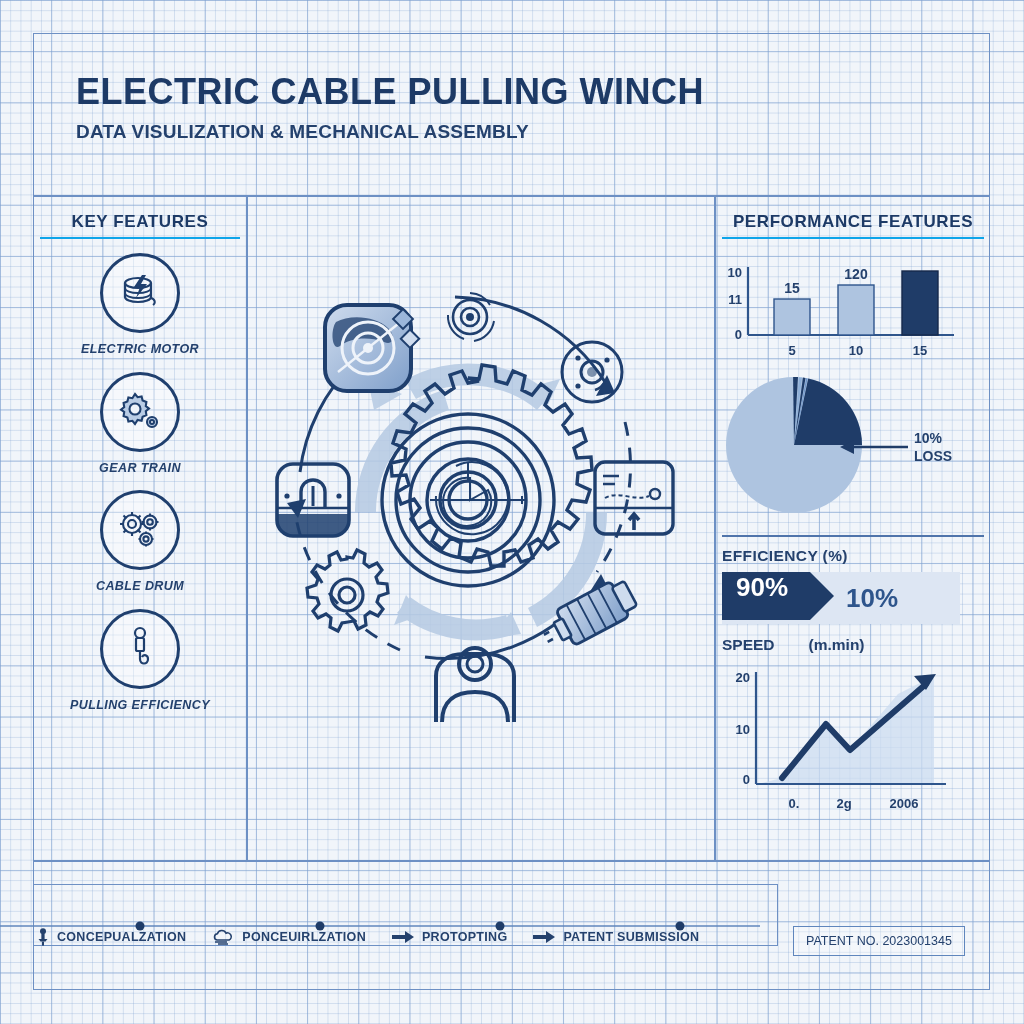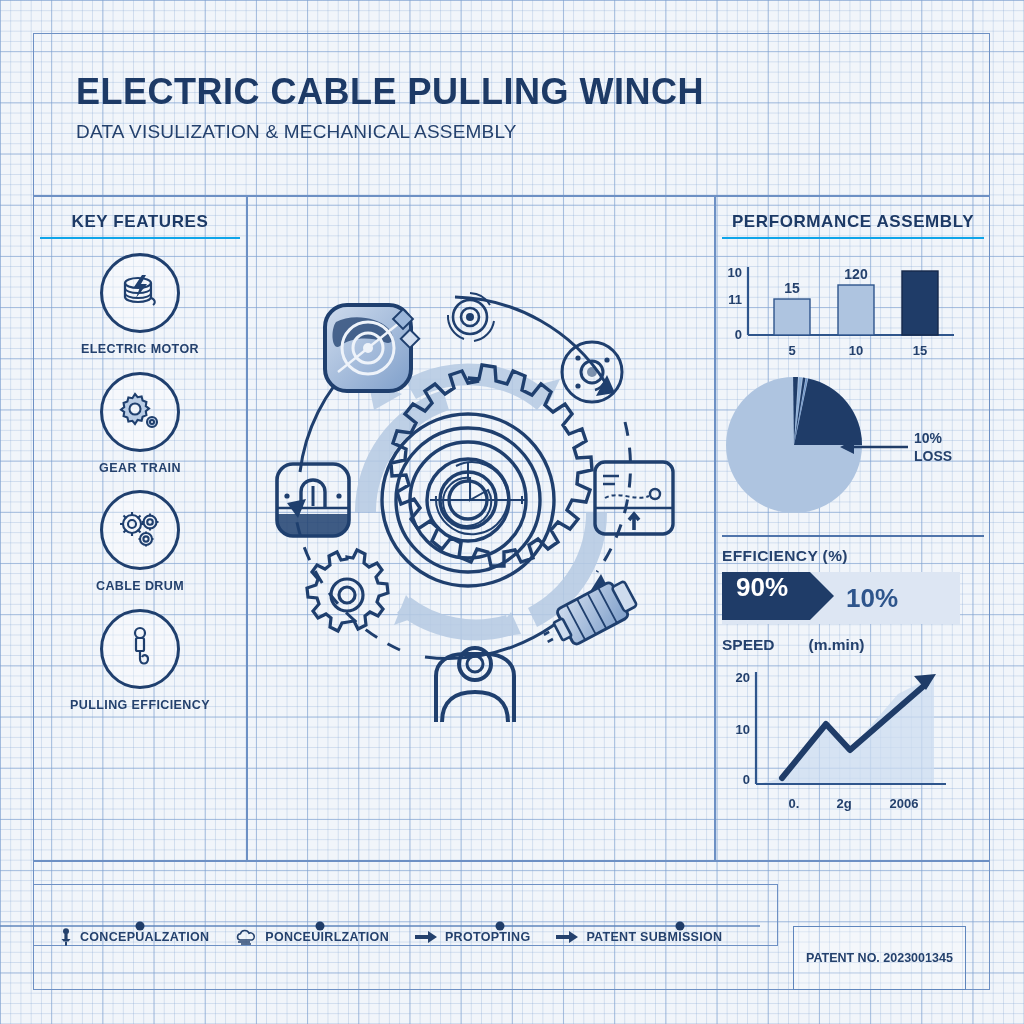--- a/index.html
+++ b/index.html
@@ -20,21 +20,21 @@
     position:absolute;left:33px;top:33px;width:957px;height:957px;
     border:1.5px solid #6d90c4;box-sizing:border-box;
   }
   
   .header{position:absolute;left:76px;top:72px;width:900px;}
   .title{
     font-size:36px;font-weight:bold;letter-spacing:.5px;color:#1d3a66;
     line-height:1.1;white-space:nowrap;
   }
   .subtitle{
-    font-size:19px;font-weight:normal;color:#24416d;margin-top:9px;letter-spacing:.2px;
+    font-size:19px;font-weight:bold;color:#24416d;margin-top:9px;letter-spacing:.2px;
   }
   .hrule{position:absolute;left:33px;top:195px;width:957px;height:1.5px;background:#6d90c4;}
   .vrule-left{position:absolute;left:246px;top:195px;width:1.5px;height:665px;background:#6d90c4;}
   .vrule-right{position:absolute;left:714px;top:195px;width:1.5px;height:665px;background:#6d90c4;}
   .hrule-bottom{position:absolute;left:33px;top:860px;width:957px;height:1.5px;background:#6d90c4;}
 
   
   .panel-head{
     font-size:17px;font-weight:bold;letter-spacing:.6px;color:#1d3a66;
     text-align:center;padding-bottom:5px;border-bottom:2px solid #0ea5e9;
@@ -42,20 +42,21 @@
   .sidebar{position:absolute;left:40px;top:212px;width:200px;}
   .feature{margin-top:14px;text-align:center;}
   .fcircle{
     width:74px;height:74px;border-radius:50%;border:3.5px solid #1f3f6e;
     margin:0 auto;display:flex;align-items:center;justify-content:center;
     background:rgba(255,255,255,.35);
   }
   .flabel{
     font-size:12.5px;font-weight:bold;letter-spacing:.4px;margin-top:9px;color:#24416d;
     line-height:1.25;
+    font-style:italic;
   }
   
   .right{position:absolute;left:722px;top:212px;width:262px;}
   .metric-block{margin-top:18px;position:relative;}
   .axis-label{font-size:13px;font-weight:bold;fill:#24416d;}
   .bar-val{font-size:14px;font-weight:bold;fill:#24416d;}
   .sect-rule{height:2px;background:#4f74ab;margin:14px 0 10px 0;}
   .sect-title{font-size:15.5px;font-weight:bold;letter-spacing:.4px;color:#24416d;margin-bottom:7px;}
   .effbar{position:relative;height:52px;background:#dde6f3;width:238px;}
   .effbar .fill{
@@ -66,25 +67,25 @@
   .eff-main{color:#ffffff;font-size:26px;font-weight:bold;padding-left:14px;}
   .eff-rest{
     position:absolute;left:124px;top:0;height:52px;display:flex;align-items:center;
     color:#2e558c;font-size:26px;font-weight:bold;
   }
   .speed-row{display:flex;gap:34px;margin-top:12px;font-size:15.5px;font-weight:bold;color:#24416d;}
 
   
   .footer{position:absolute;left:33px;top:884px;width:745px;height:62px;border:1.5px solid #6d90c4;box-sizing:border-box;}
   .timeline{position:absolute;left:0;top:916px;width:760px;height:60px;}
-  .steps{position:absolute;left:60px;top:928px;display:flex;align-items:center;gap:26px;}
+  .steps{position:absolute;left:37px;top:928px;display:flex;align-items:center;gap:26px;}
   .step{display:flex;align-items:center;gap:8px;font-size:12.5px;font-weight:bold;color:#24416d;letter-spacing:.3px;white-space:nowrap;}
   .patent{
-    position:absolute;left:793px;top:926px;padding:24px 12px;border:1.5px solid #5f86bd;
-    font-size:12.5px;font-weight:bold;color:#24416d;white-space:nowrap;background:rgba(255,255,255,.25);
+    position:absolute;left:793px;top:926px;padding:7px 12px;border:1.5px solid #5f86bd;
+    font-size:12.5px;font-weight:normal;color:#24416d;white-space:nowrap;background:rgba(255,255,255,.25);
   }
   svg{display:block;overflow:visible;}
 </style>
 </head>
 <body>
 
 <div class="frame"></div>
 
 <div class="header">
   <div class="title">ELECTRIC CABLE PULLING WINCH</div>
@@ -286,21 +287,21 @@
     <path d="M26 46V30c0-7 5-12 12-12s12 5 12 12v16" fill="none" stroke="#1f3f6e" stroke-width="3.4"></path>
     <path d="M38 24v20" stroke="#1f3f6e" stroke-width="3" fill="none"></path>
     <g fill="#1f3f6e">
         <circle cx="12" cy="34" r="2.6"></circle>
         <circle cx="64" cy="34" r="2.6"></circle>
       </g>
   </g>
 </svg>
 
 <div class="right">
-  <div class="panel-head">PERFORMANCE ASSEMBLY</div>
+  <div class="panel-head">PERFORMANCE FEATURES</div>
 
   <div class="metric-block">
     <svg width="250" height="110" viewBox="0 0 250 110">
       <text class="axis-label" x="20" y="20" text-anchor="end">10</text>
       <text class="axis-label" x="20" y="47" text-anchor="end">11</text>
       <text class="axis-label" x="20" y="82" text-anchor="end">0</text>
       <path d="M26 10v68M26 78h206" stroke="#2e558c" stroke-width="2.2" fill="none"></path>
       <rect x="52" y="42" width="36" height="36" fill="#aec4e0" stroke="#2e558c" stroke-width="1.4"></rect>
       <rect x="116" y="28" width="36" height="50" fill="#aec4e0" stroke="#2e558c" stroke-width="1.4"></rect>
       <rect x="180" y="14" width="36" height="64" fill="#1f3c68" stroke="#16294a" stroke-width="1.4"></rect>

